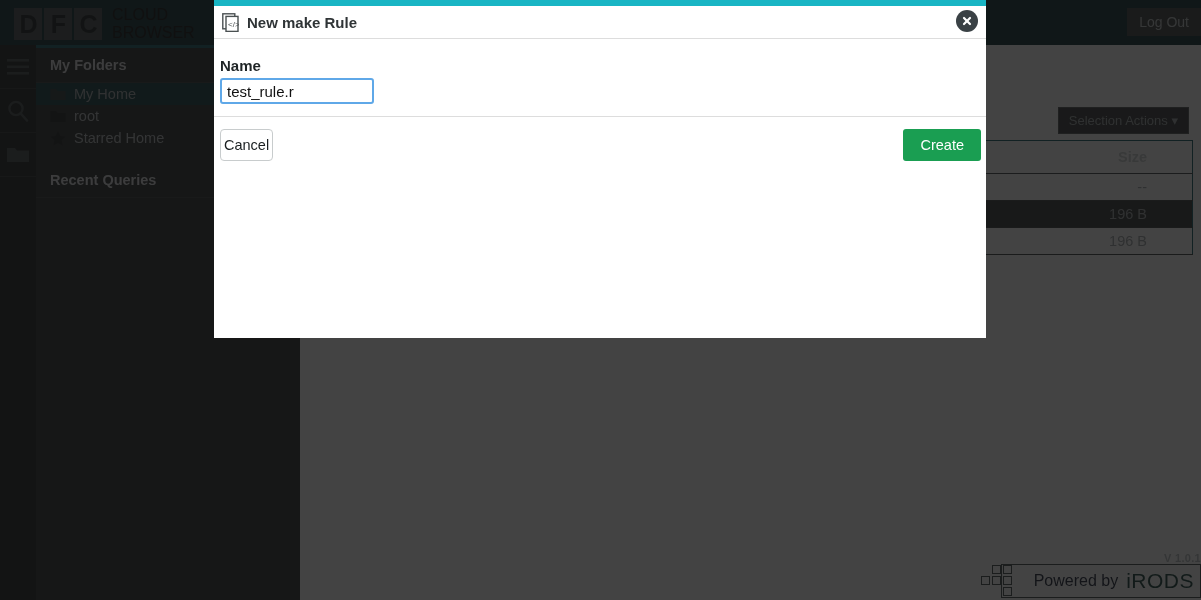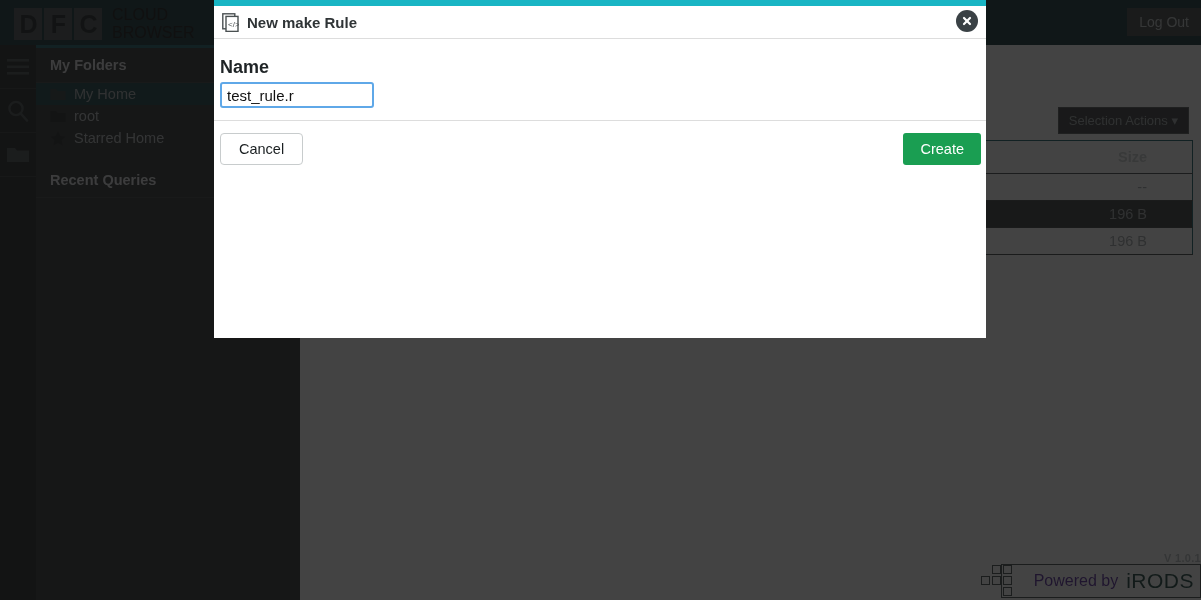--- a/index.html
+++ b/index.html
@@ -119,21 +119,21 @@
     color: #b5bbbd; font-size: 11px; font-weight: bold;
     letter-spacing: 0.3px;
   }
   .powered {
     position: absolute; right: 0; bottom: 2px;
     display: flex; align-items: center; gap: 8px;
     border: 1px solid #3b4041;
     padding: 4px 6px 4px 32px;
     position: absolute;
   }
-  .powered-label { color: #4c1d95; font-size: 16px; }
+  .powered-label { color: #0f172a; font-size: 16px; }
   .irods-word {
     color: #0a3530; font-size: 21px; font-weight: normal;
     letter-spacing: 0.5px;
   }
   .grid-logo {
     position: absolute; right: 186px; bottom: 4px;
     width: 34px; height: 38px;
   }
   .grid-logo i {
     position: absolute; display: block;
@@ -167,21 +167,21 @@
     position: absolute; right: 8px; top: 4px;
     width: 22px; height: 22px;
     border-radius: 50%;
     background: #3a4145;
     border: none; cursor: pointer;
     color: #fff;
     display: flex; align-items: center; justify-content: center;
   }
   .modal-body { padding: 18px 8px 0 6px; }
   .field-label {
-    font-size: 18px; font-weight: bold; color: #1f2426;
+    font-size: 15px; font-weight: bold; color: #1f2426;
     margin-bottom: 4px;
   }
   .name-input {
     width: 154px; height: 26px;
     border: 2px solid #5fa8e8;
     border-radius: 3px;
     padding: 10px 5px;
     font-size: 15px; font-family: inherit;
     color: #111; outline: none;
     background: #fff;
@@ -196,21 +196,21 @@
     border: none; border-top: 1px solid #dddddd;
   }
   .modal-actions {
     position: relative;
     padding: 12px 8px 0 6px;
     height: 56px;
   }
   .btn-cancel {
     background: #ffffff; color: #1a1f21;
     border: 1px solid #c8cccd; border-radius: 4px;
-    padding: 7px 18px; font-size: 14.5px;
+    padding: 7px 3px; font-size: 14.5px;
     font-family: inherit; cursor: pointer;
   }
   .btn-create {
     position: absolute; right: 5px; top: 12px;
     background: #1a9e52; color: #ffffff;
     border: none; border-radius: 3px;
     padding: 8px 17px; font-size: 14.5px;
     font-family: inherit; cursor: pointer;
   }
 </style>

